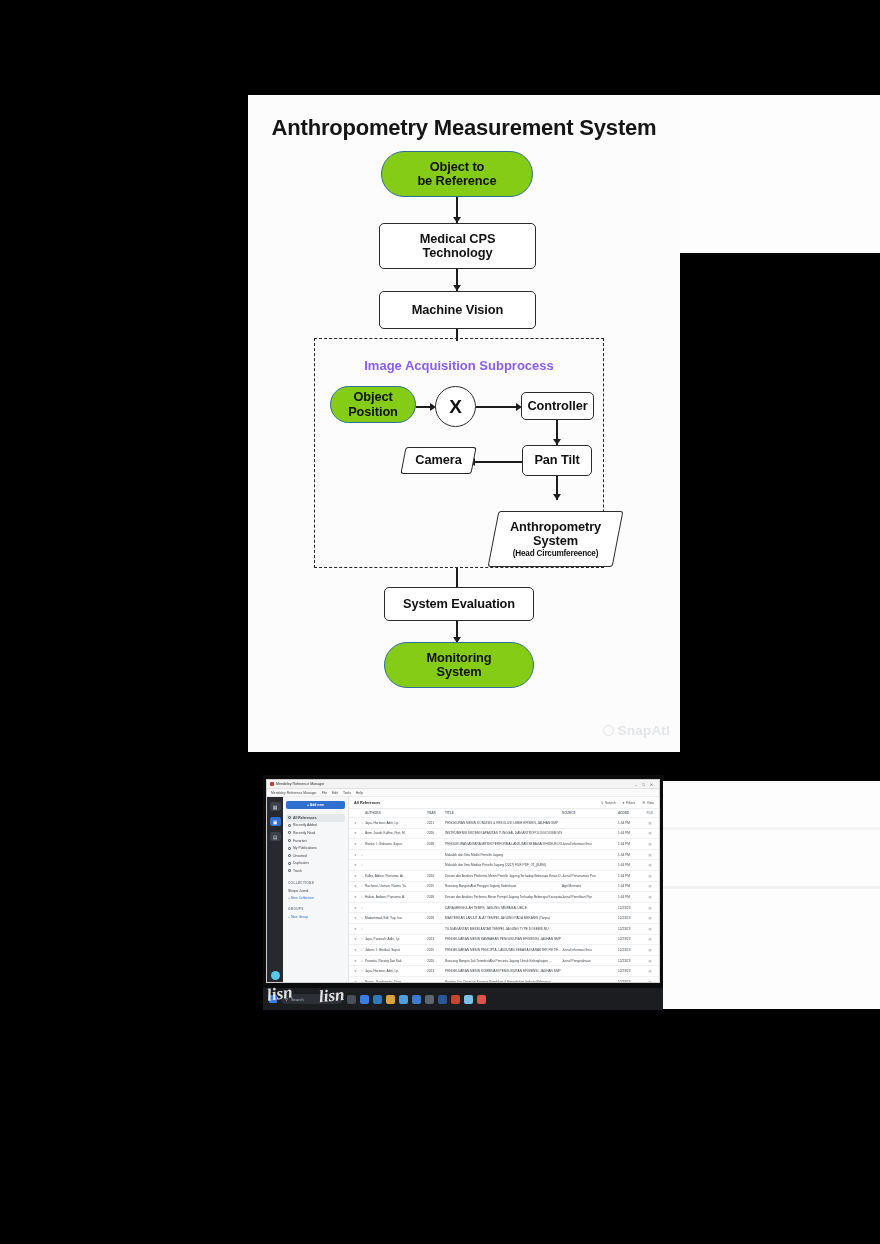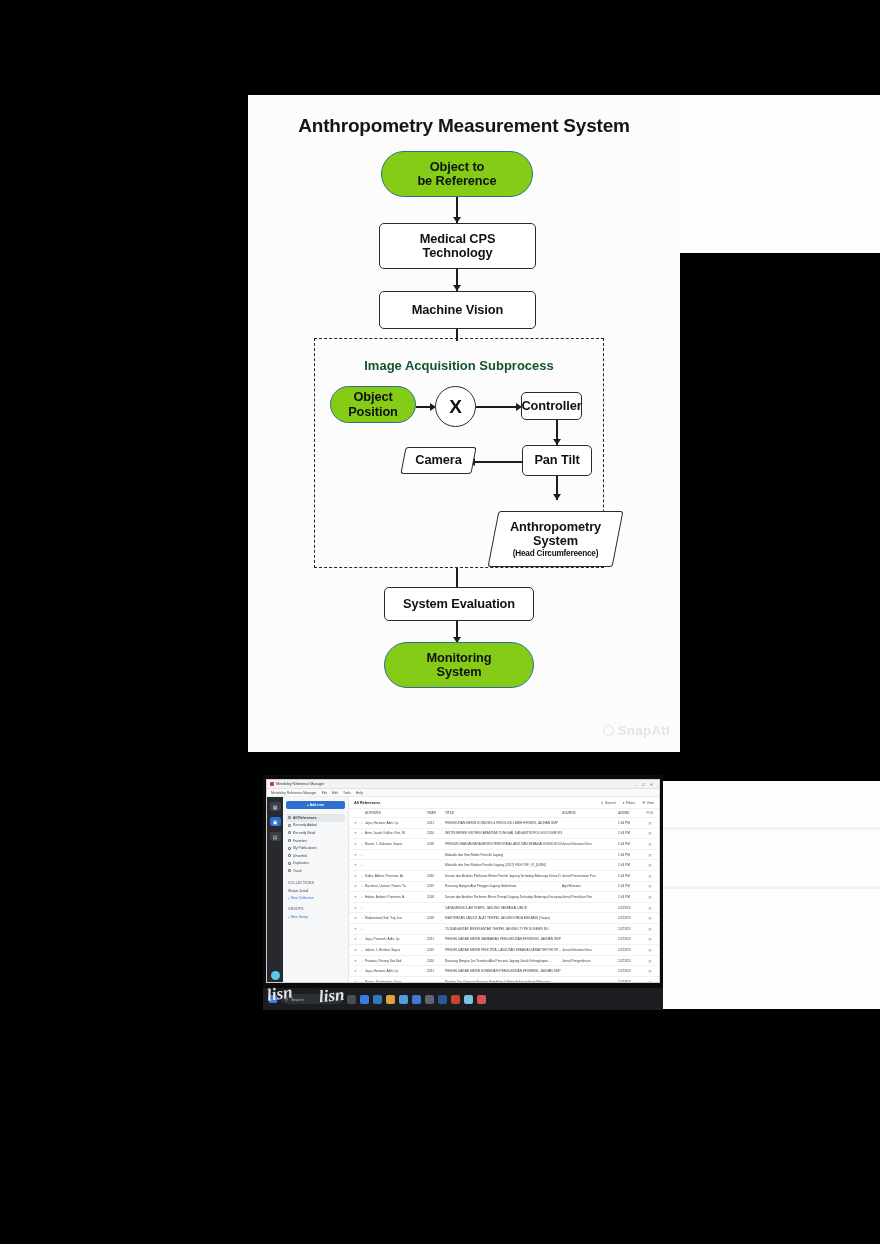--- a/index.html
+++ b/index.html
@@ -28,21 +28,21 @@
     left: 248px; top: 95px;
     width: 432px; height: 657px;
     background: #fcfcfc;
     overflow: hidden;
   }
   #fig1-title {
     position: absolute;
     left: 0; top: 20px;
     width: 432px;
     text-align: center;
-    font-size: 19px;
+    font-size: 22px;
     font-weight: bold;
     color: #151515;
     letter-spacing: -0.2px;
   }
 
   .node {
     position: absolute;
     display: flex;
     align-items: center;
     justify-content: center;
@@ -118,21 +118,21 @@
     border: 1.8px dashed #262626;
     background: transparent;
   }
   #subproc-title {
     position: absolute;
     left: 66px; top: 263px;
     width: 290px;
     text-align: center;
     font-size: 13px;
     font-weight: bold;
-    color: #14532d;
+    color: #8b5cf6;
   }
 
   
   #wm {
     position: absolute;
     right: 10px; bottom: 14px;
     display: flex;
     align-items: center;
     gap: 4px;
     opacity: 0.30;
@@ -392,21 +392,21 @@
     </div>
     <div class="arrow h" style="left:168px; top:311px; width:16px;"></div>
     <div class="arrowhead right" style="left:182px; top:307.7px;"></div>
 
     <div class="node circ" style="left:187px; top:291px; width:41px; height:41px; font-size:19px;">
       <span>X</span>
     </div>
     <div class="arrow h" style="left:228px; top:311px; width:42px;"></div>
     <div class="arrowhead right" style="left:268px; top:307.7px;"></div>
 
-    <div class="node rect" style="left:273px; top:297px; width:61px; height:28px;">
+    <div class="node rect" style="left:273px; top:297px; width:73px; height:28px;">
       <span>Controller</span>
     </div>
     <div class="arrow v" style="left:308px; top:325px; height:25px;"></div>
     <div class="arrowhead down" style="left:304.7px; top:344px;"></div>
 
     <div class="node rect" style="left:274px; top:350px; width:70px; height:31px;">
       <span>Pan Tilt</span>
     </div>
     <div class="arrow h" style="left:224px; top:366px; width:50px;"></div>
     <div class="arrowhead left" style="left:221px; top:362.7px;"></div>

